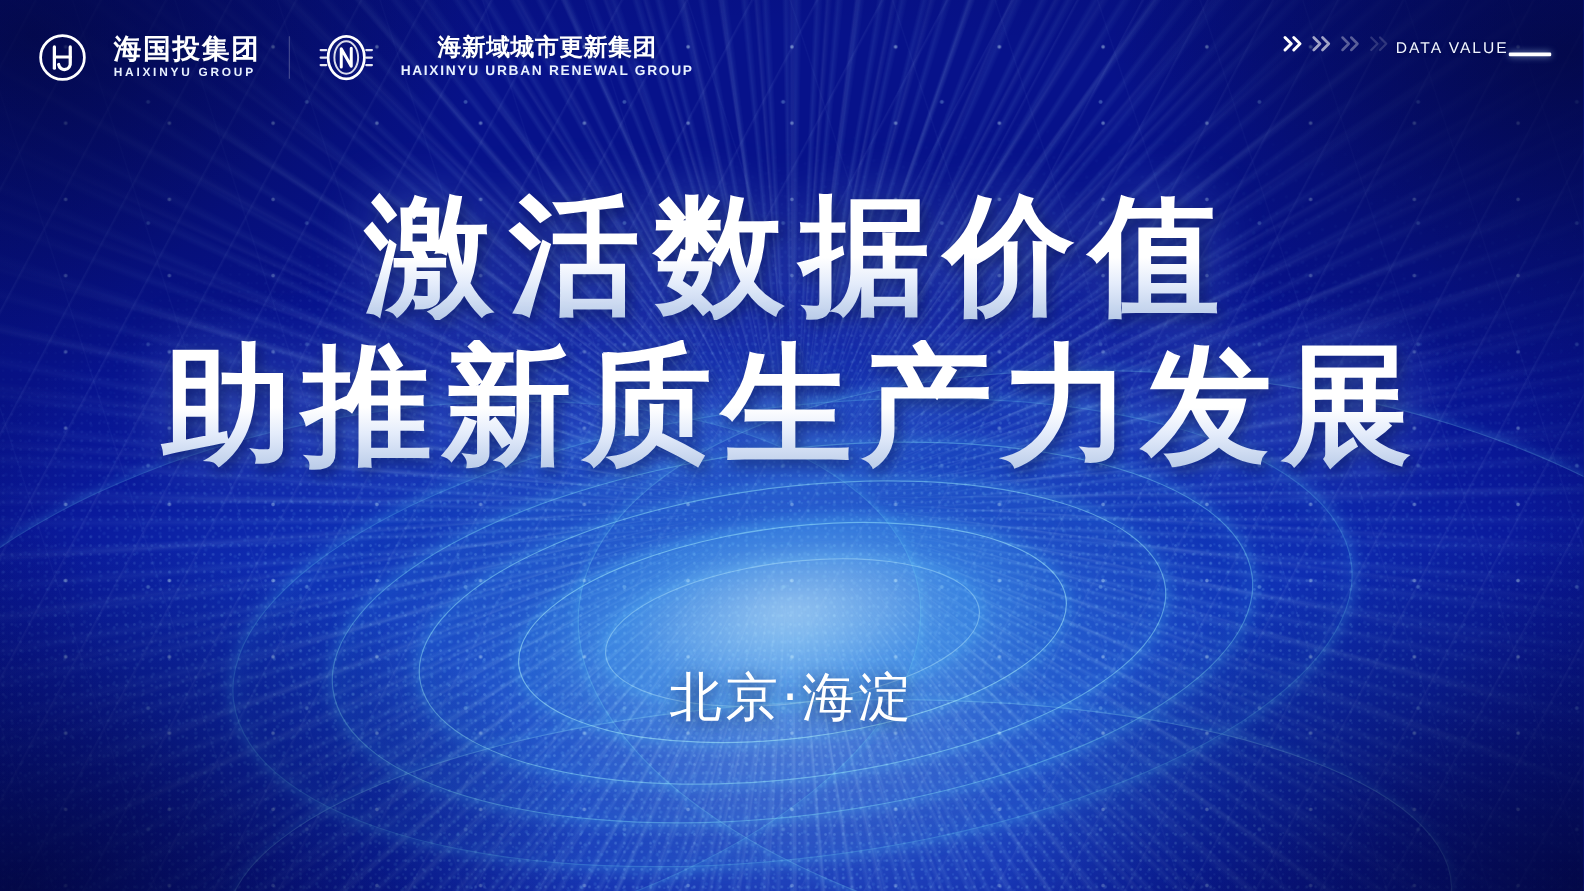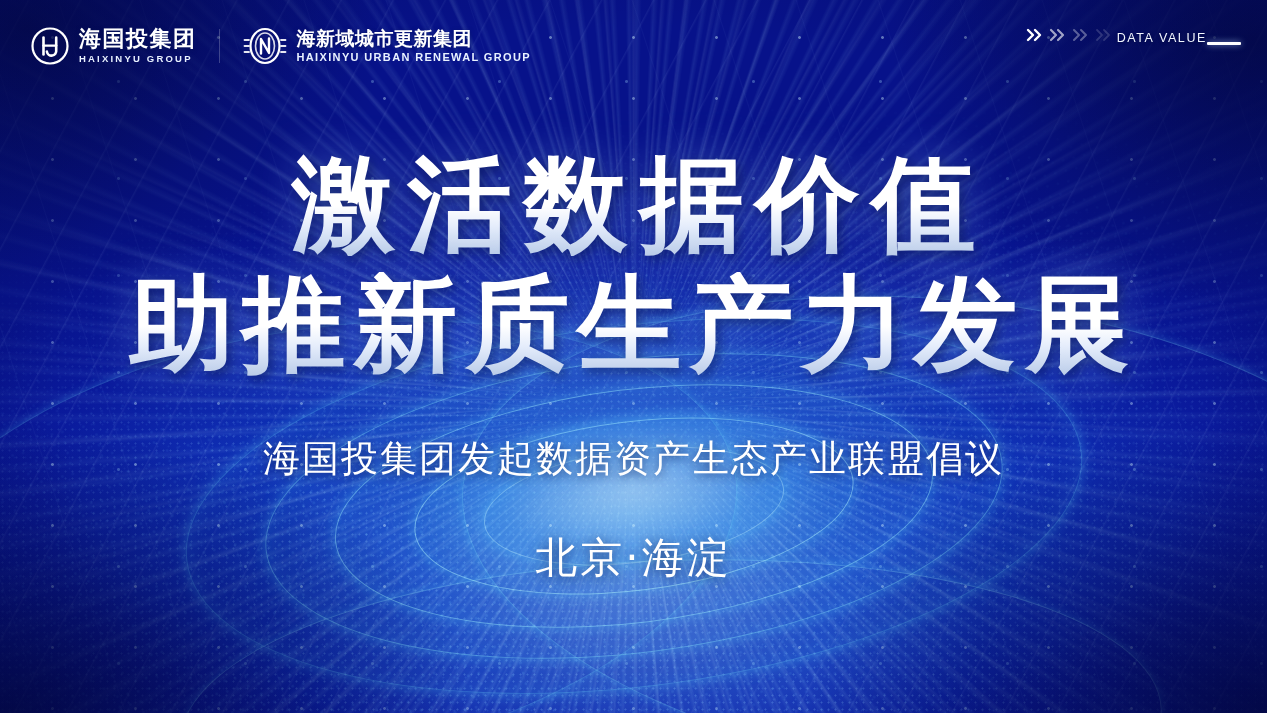--- a/index.html
+++ b/index.html
@@ -164,28 +164,28 @@
   }
 
   
   .content{position:absolute;inset:0;}
 
   
   .logos{
     position:absolute;left:30px;top:26px;
     display:flex;align-items:center;gap:22px;
   }
-  .logo{display:flex;align-items:center;gap:9px;}
+  .logo{display:flex;align-items:center;gap:21px;}
   .logo-mark{flex:0 0 auto;display:block;}
   .logo-txt{display:flex;flex-direction:column;justify-content:center;}
   .logo-cn{
     color:#fff;font-weight:700;letter-spacing:1.5px;line-height:1;
     font-size:22px;text-shadow:0 1px 4px rgba(0,20,80,.6);
   }
-  .logo-cn.cn2{font-size:19px;letter-spacing:.5px;}
+  .logo-cn.cn2{font-size:19px;letter-spacing:.5px;text-align:center;}
   .logo-en{
     color:#e8f1ff;font-size:9.5px;letter-spacing:2.2px;margin-top:4px;line-height:1;
     font-weight:600;
   }
   .logo-en.en2{font-size:11px;letter-spacing:1.35px;}
 
   .divider-v{
     width:1px;height:34px;background:rgba(255,255,255,.22);
   }
 
@@ -325,18 +325,17 @@
       </div>
       <div class="badge-label">DATA VALUE</div>
       <div class="badge-bar"></div>
     </div>
 
     <div class="headline">
       <div class="hl-line hl-1">激活数据价值</div>
       <div class="hl-line hl-2">助推新质生产力发展</div>
     </div>
 
-    <div class="subtitle">海国投集团发起数据资产生态产业联盟倡议</div>
 
     <div class="place">北京·海淀</div>
 
   </div>
 </div>
 
 </body></html>

